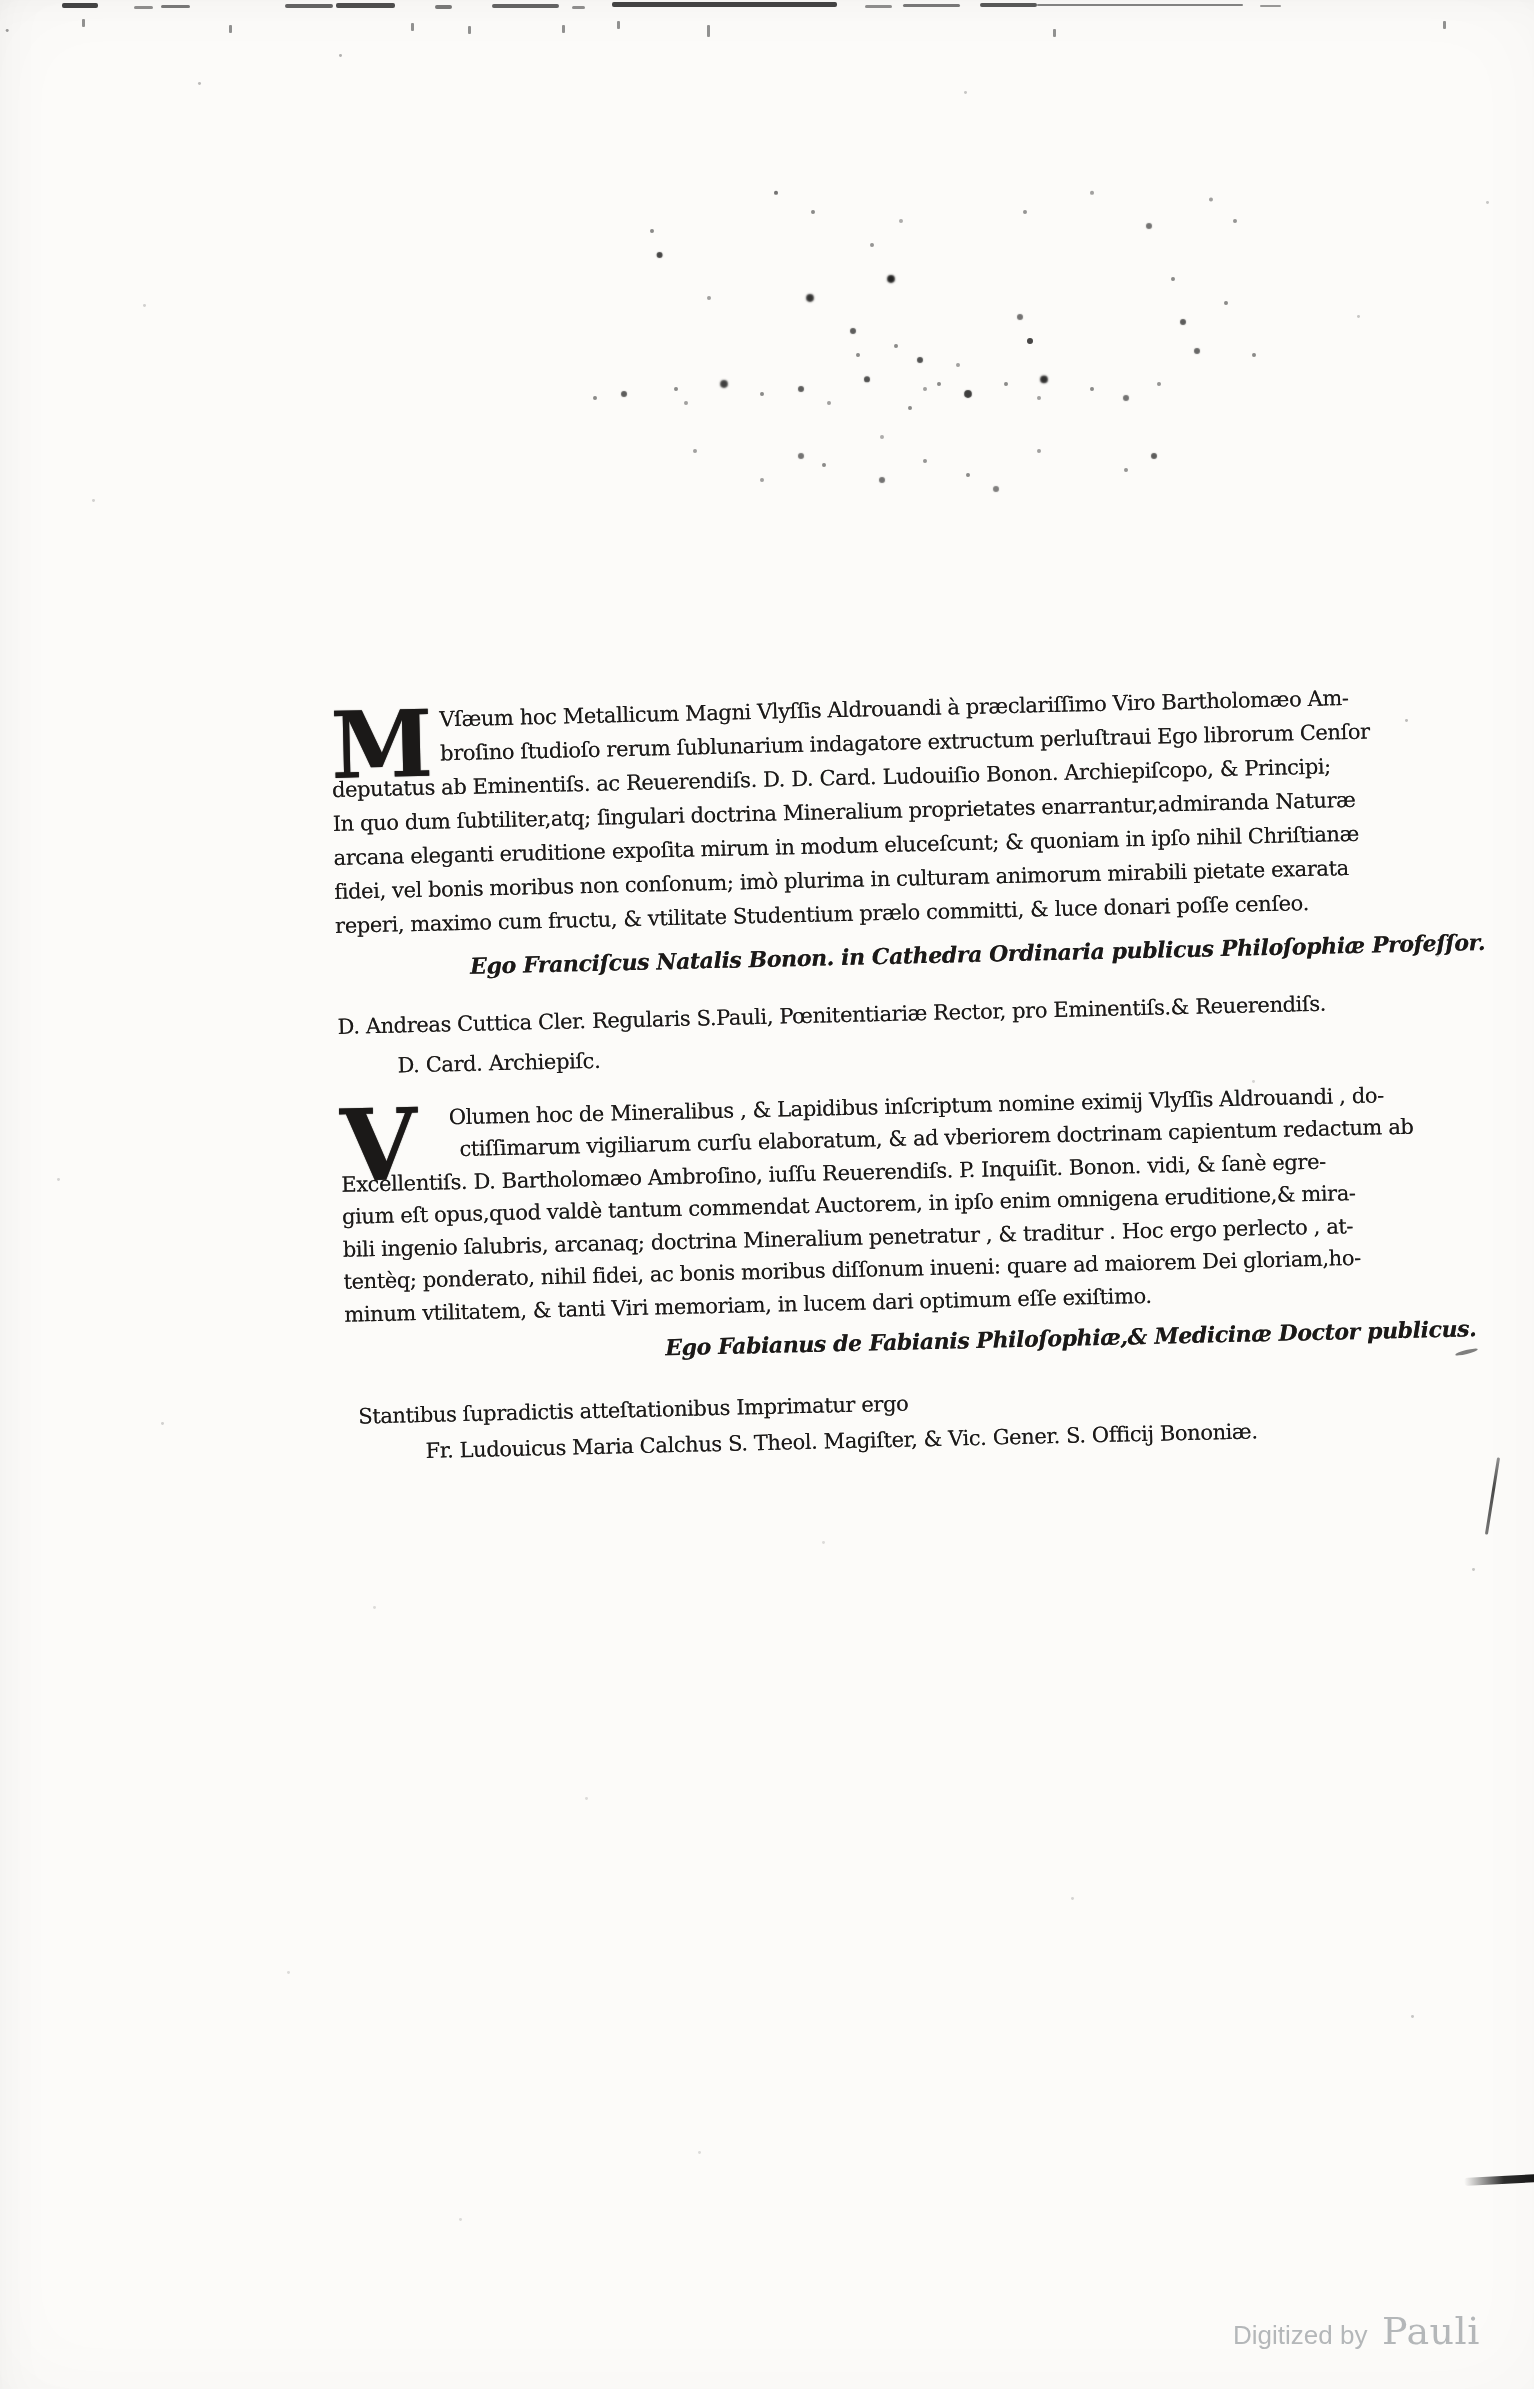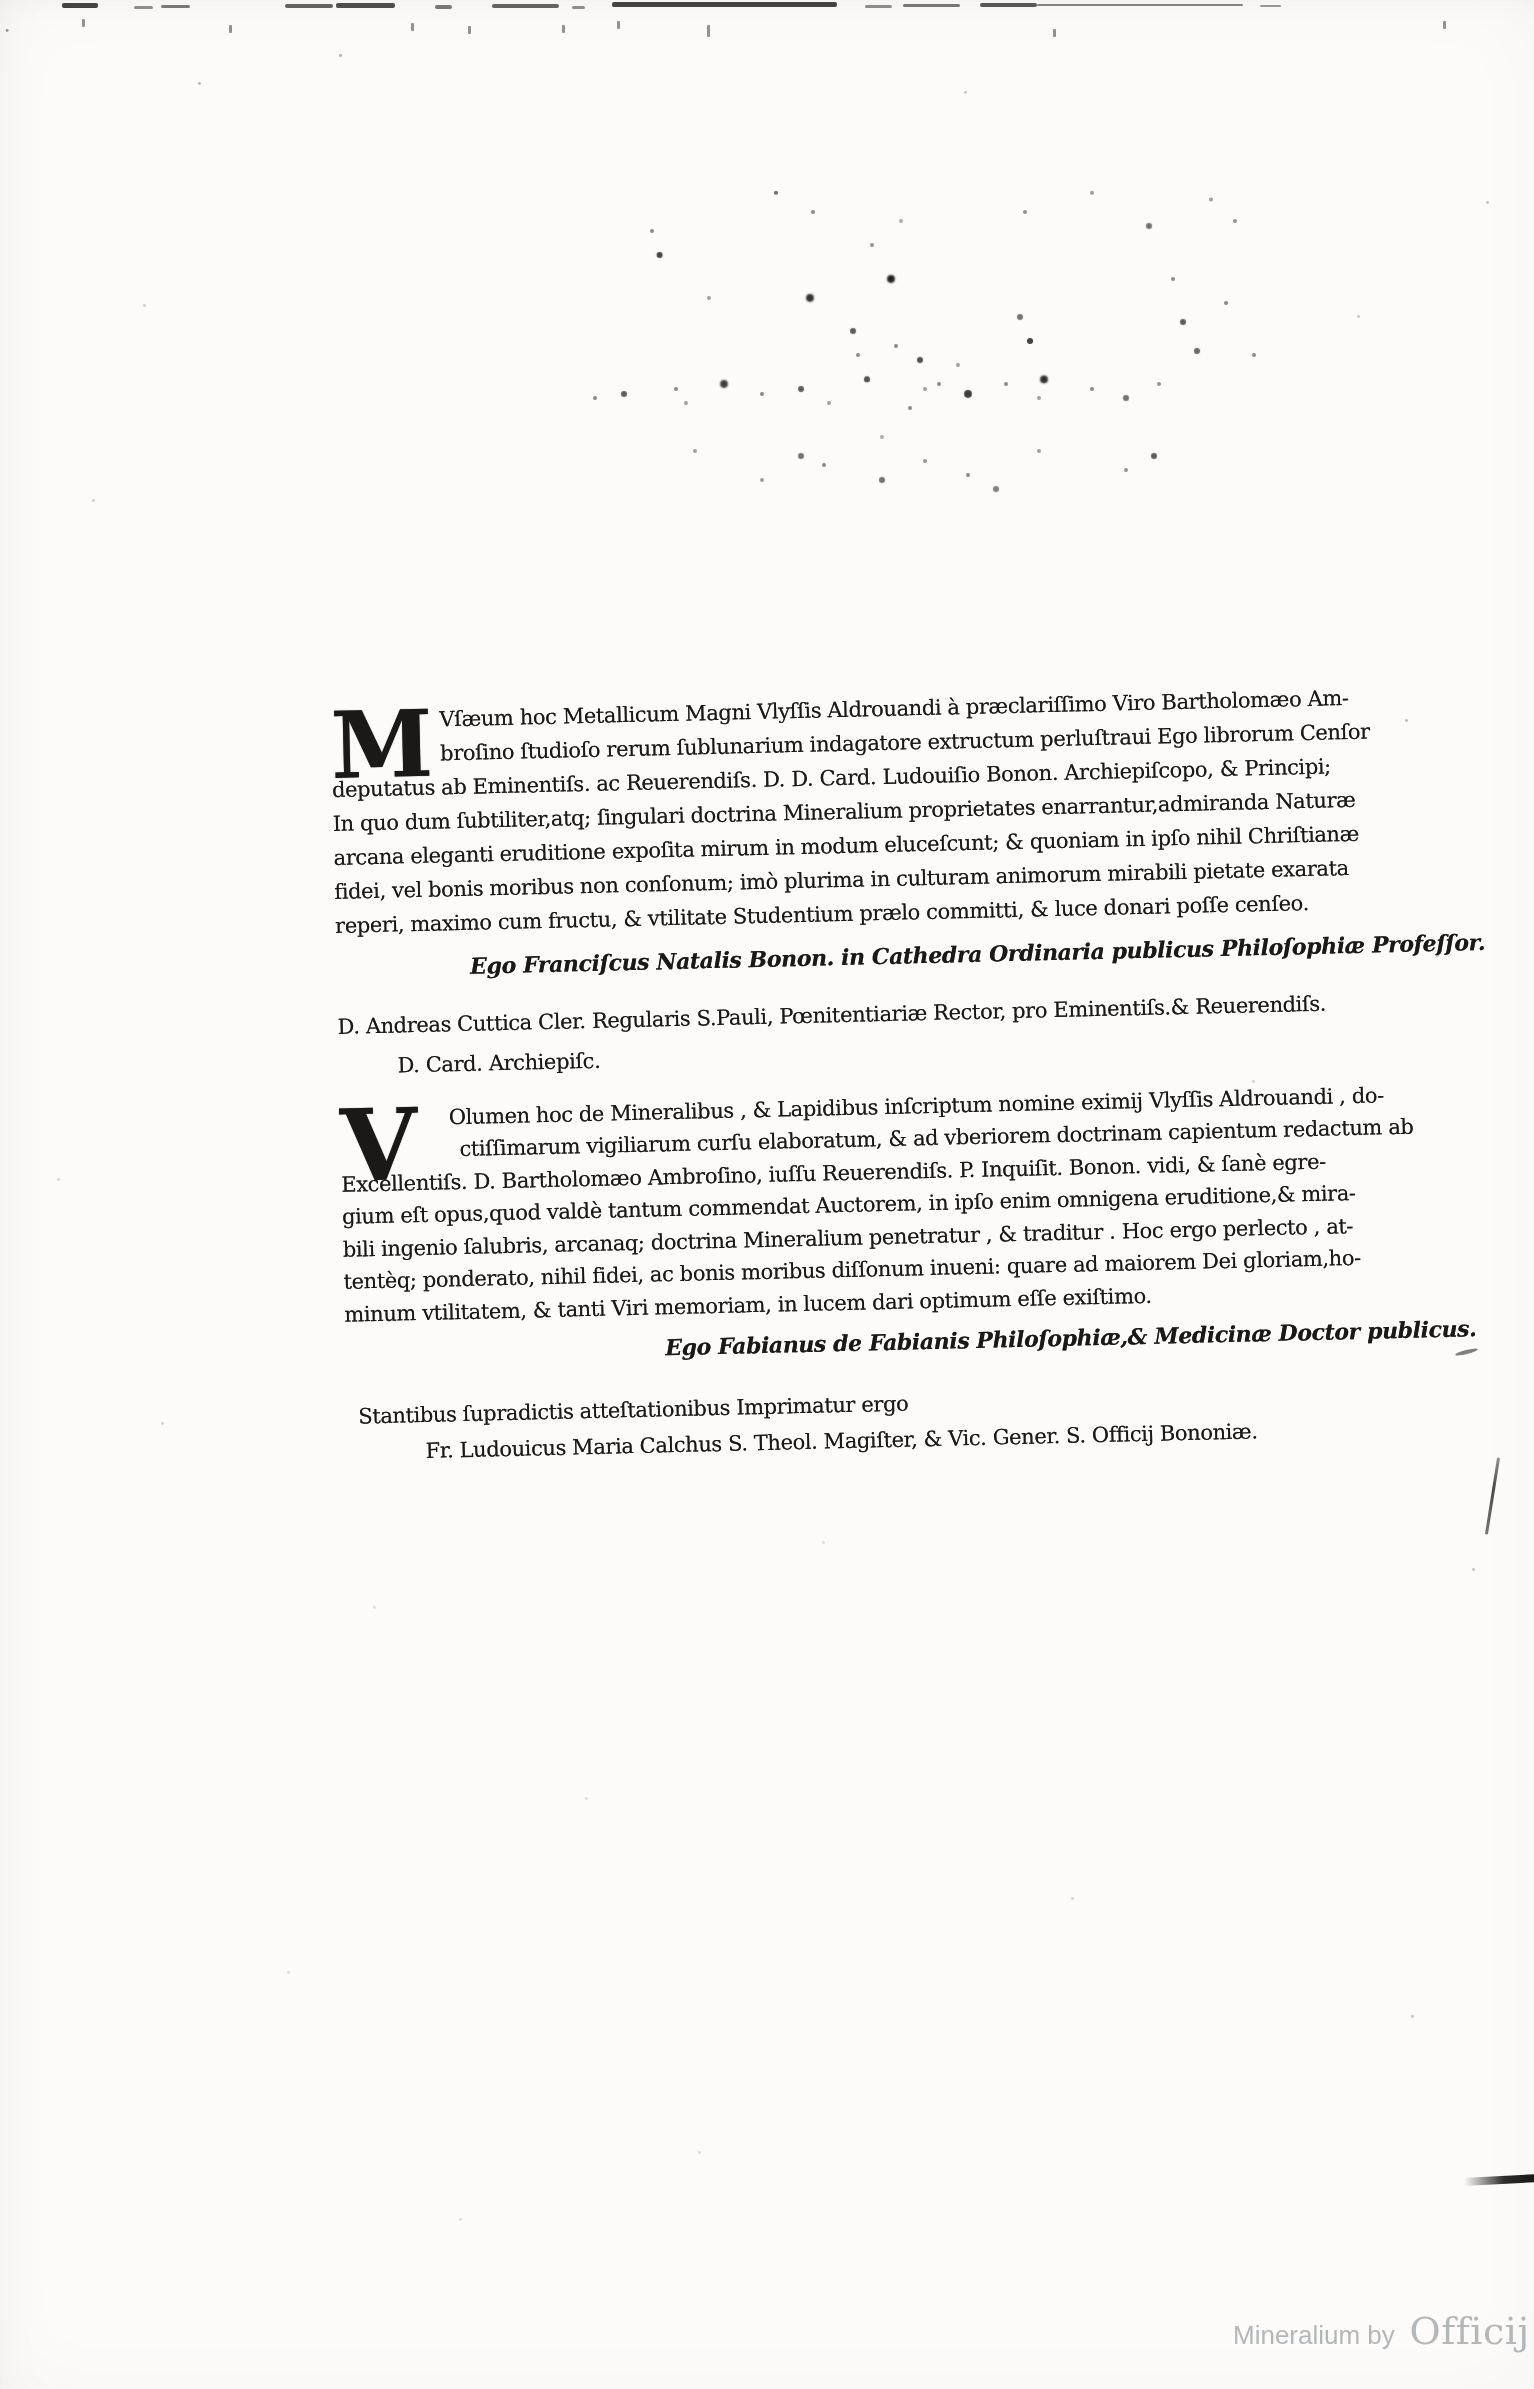--- a/index.html
+++ b/index.html
@@ -169,18 +169,18 @@
     <div class="attest attest2">Ego Fabianus de Fabianis Philoſophiæ,&amp; Medicinæ Doctor publicus.</div>
 
     <div class="imprimatur">
       <div class="line impr-l1">Stantibus ſupradictis atteſtationibus Imprimatur ergo</div>
       <div class="line impr-l2">Fr. Ludouicus Maria Calchus S. Theol. Magiſter, &amp; Vic. Gener. S. Officij Bononiæ.</div>
     </div>
 
   </div>
 
   <div class="footer">
-    <span class="dig">Mineralium by</span>
-    <span class="brand">Officij</span>
+    <span class="dig">Digitized by</span>
+    <span class="brand">Pauli</span>
   </div>
 
 </div>
 
 
 </body></html>

